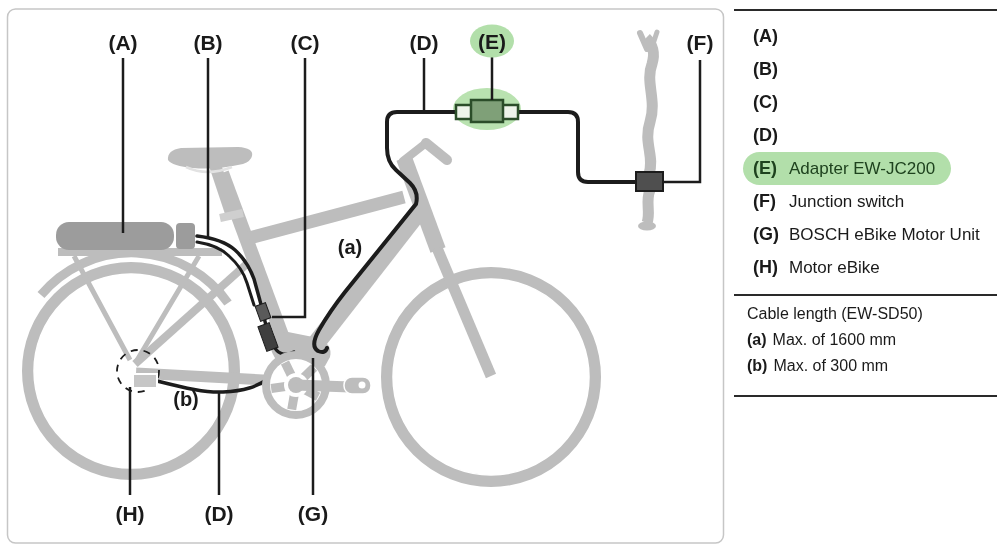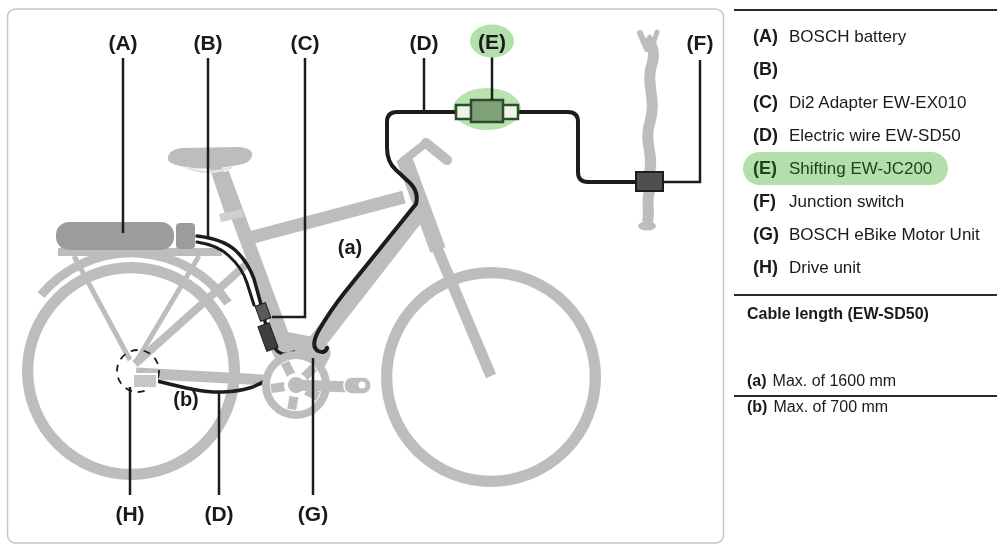--- a/index.html
+++ b/index.html
@@ -32,22 +32,22 @@
     font-size:17px;
   }
   .legend-row .lkey{font-weight:bold;font-size:18px;width:36px;flex:0 0 36px;}
   .legend-row .llabel{white-space:nowrap;}
   .legend-row.hl{
     background:var(--highlight_green,#b2dfaa);
     border-radius:17px;margin-left:10px;padding:0 16px 0 10px;
     width:max-content;color:#1e421e;
   }
   .cable-section{position:absolute;left:0;width:100%;}
-  .cable-title{position:absolute;top:305px;left:14px;font-weight:bold;font-size:16px;white-space:nowrap;text-align:right;}
-  .cable-item{position:absolute;left:14px;font-size:16px;white-space:nowrap;margin-top:41px;}
+  .cable-title{position:absolute;top:305px;left:14px;font-weight:normal;font-size:16px;white-space:nowrap;text-align:right;}
+  .cable-item{position:absolute;left:14px;font-size:16px;white-space:nowrap;}
   .cable-item .lkey{font-weight:bold;margin-right:6px;}
   .cable-item.ca{top:331px}.cable-item.cb{top:357px}
 </style>
 </head>
 <body>
 
 <div class="stage">
 
   <div class="diagram">
     <svg width="728" height="556" viewBox="0 0 728 556">
@@ -168,58 +168,55 @@
     <div class="frame-label" style="left:350px;top:247px">(a)</div>
     <div class="frame-label" style="left:186px;top:399px">(b)</div>
   </div>
 
   <div class="legend">
     <div class="rule r1"></div>
 
     <div class="legend-list">
       <div class="legend-row">
         <span class="lkey">(A)</span>
-        <span class="llabel">BOSCH battery</span>
       </div>
       <div class="legend-row">
         <span class="lkey">(B)</span>
       </div>
       <div class="legend-row">
         <span class="lkey">(C)</span>
-        <span class="llabel">Di2 Adapter EW-EX010</span>
       </div>
       <div class="legend-row">
         <span class="lkey">(D)</span>
-        <span class="llabel">Electric wire EW-SD50</span>
       </div>
       <div class="legend-row hl">
         <span class="lkey">(E)</span>
-        <span class="llabel">Shifting EW-JC200</span>
+        <span class="llabel">Adapter EW-JC200</span>
       </div>
       <div class="legend-row">
         <span class="lkey">(F)</span>
         <span class="llabel">Junction switch</span>
       </div>
       <div class="legend-row">
         <span class="lkey">(G)</span>
         <span class="llabel">BOSCH eBike Motor Unit</span>
       </div>
       <div class="legend-row">
         <span class="lkey">(H)</span>
-        <span class="llabel">Drive unit</span>
+        <span class="llabel">Motor eBike</span>
       </div>
     </div>
 
     <div class="rule r2"></div>
 
     <div class="cable-section">
       <div class="cable-title">Cable length (EW-SD50)</div>
       <div class="cable-item ca">
         <span class="lkey">(a)</span><span>Max. of 1600 mm</span>
       </div>
       <div class="cable-item cb">
-        <span class="lkey">(b)</span><span>Max. of 700 mm</span>
+        <span class="lkey">(b)</span><span>Max. of 300 mm</span>
       </div>
     </div>
 
     <div class="rule r3"></div>
   </div>
 </div>
 
 </body></html>

